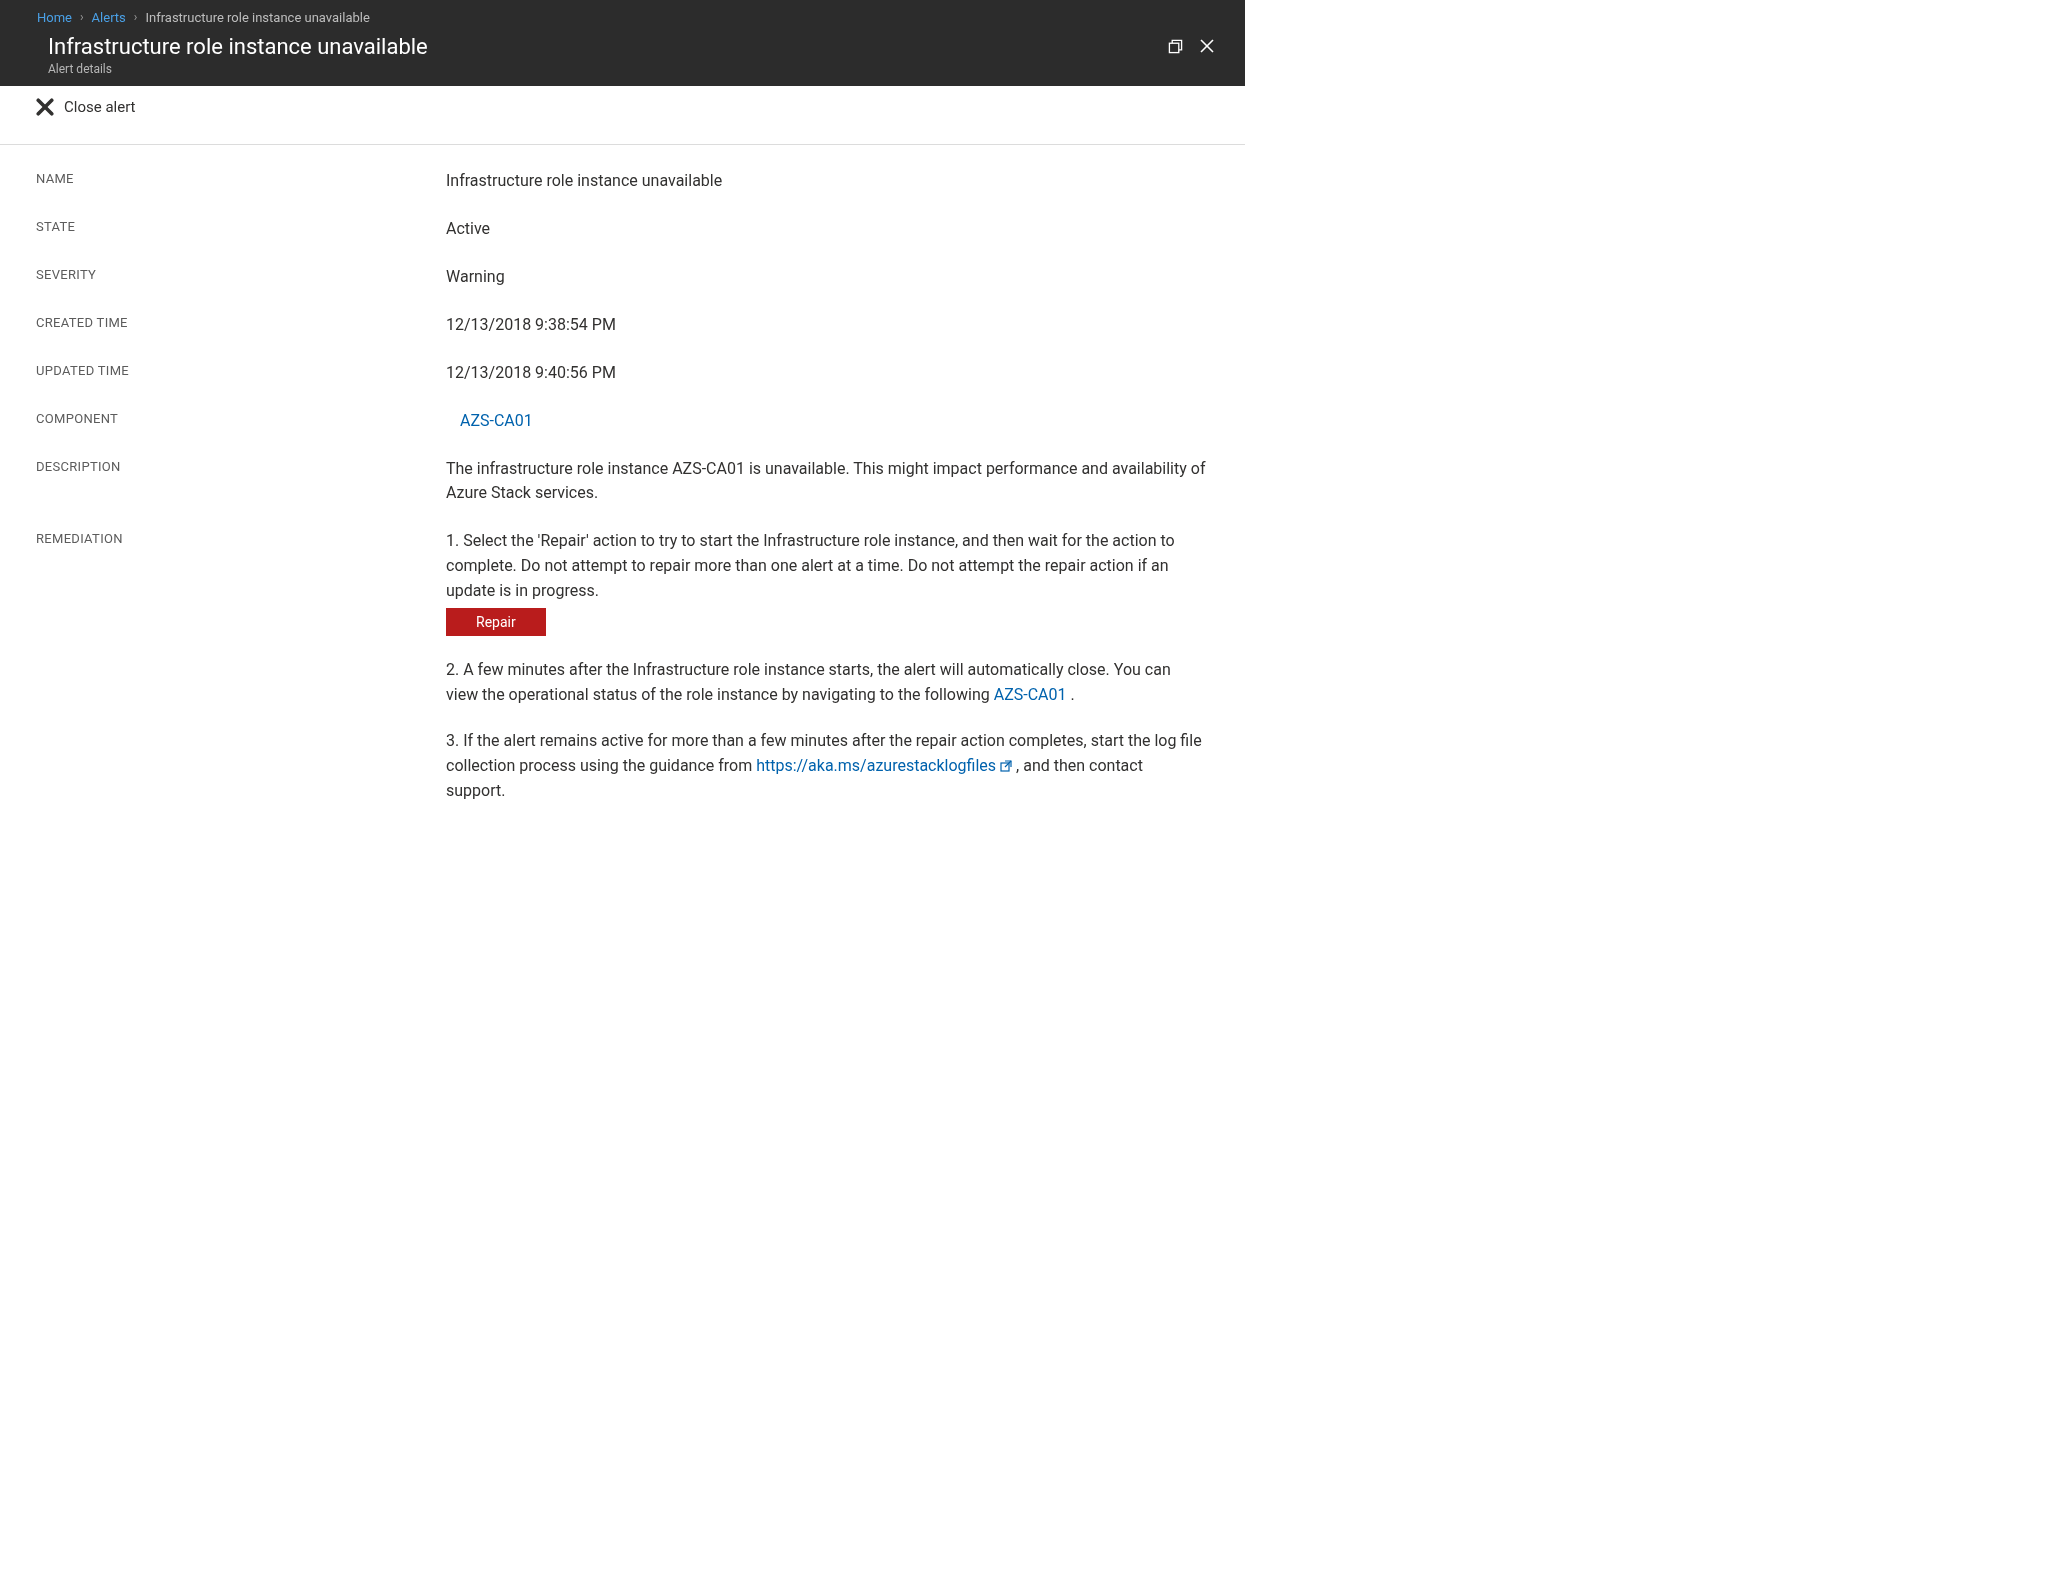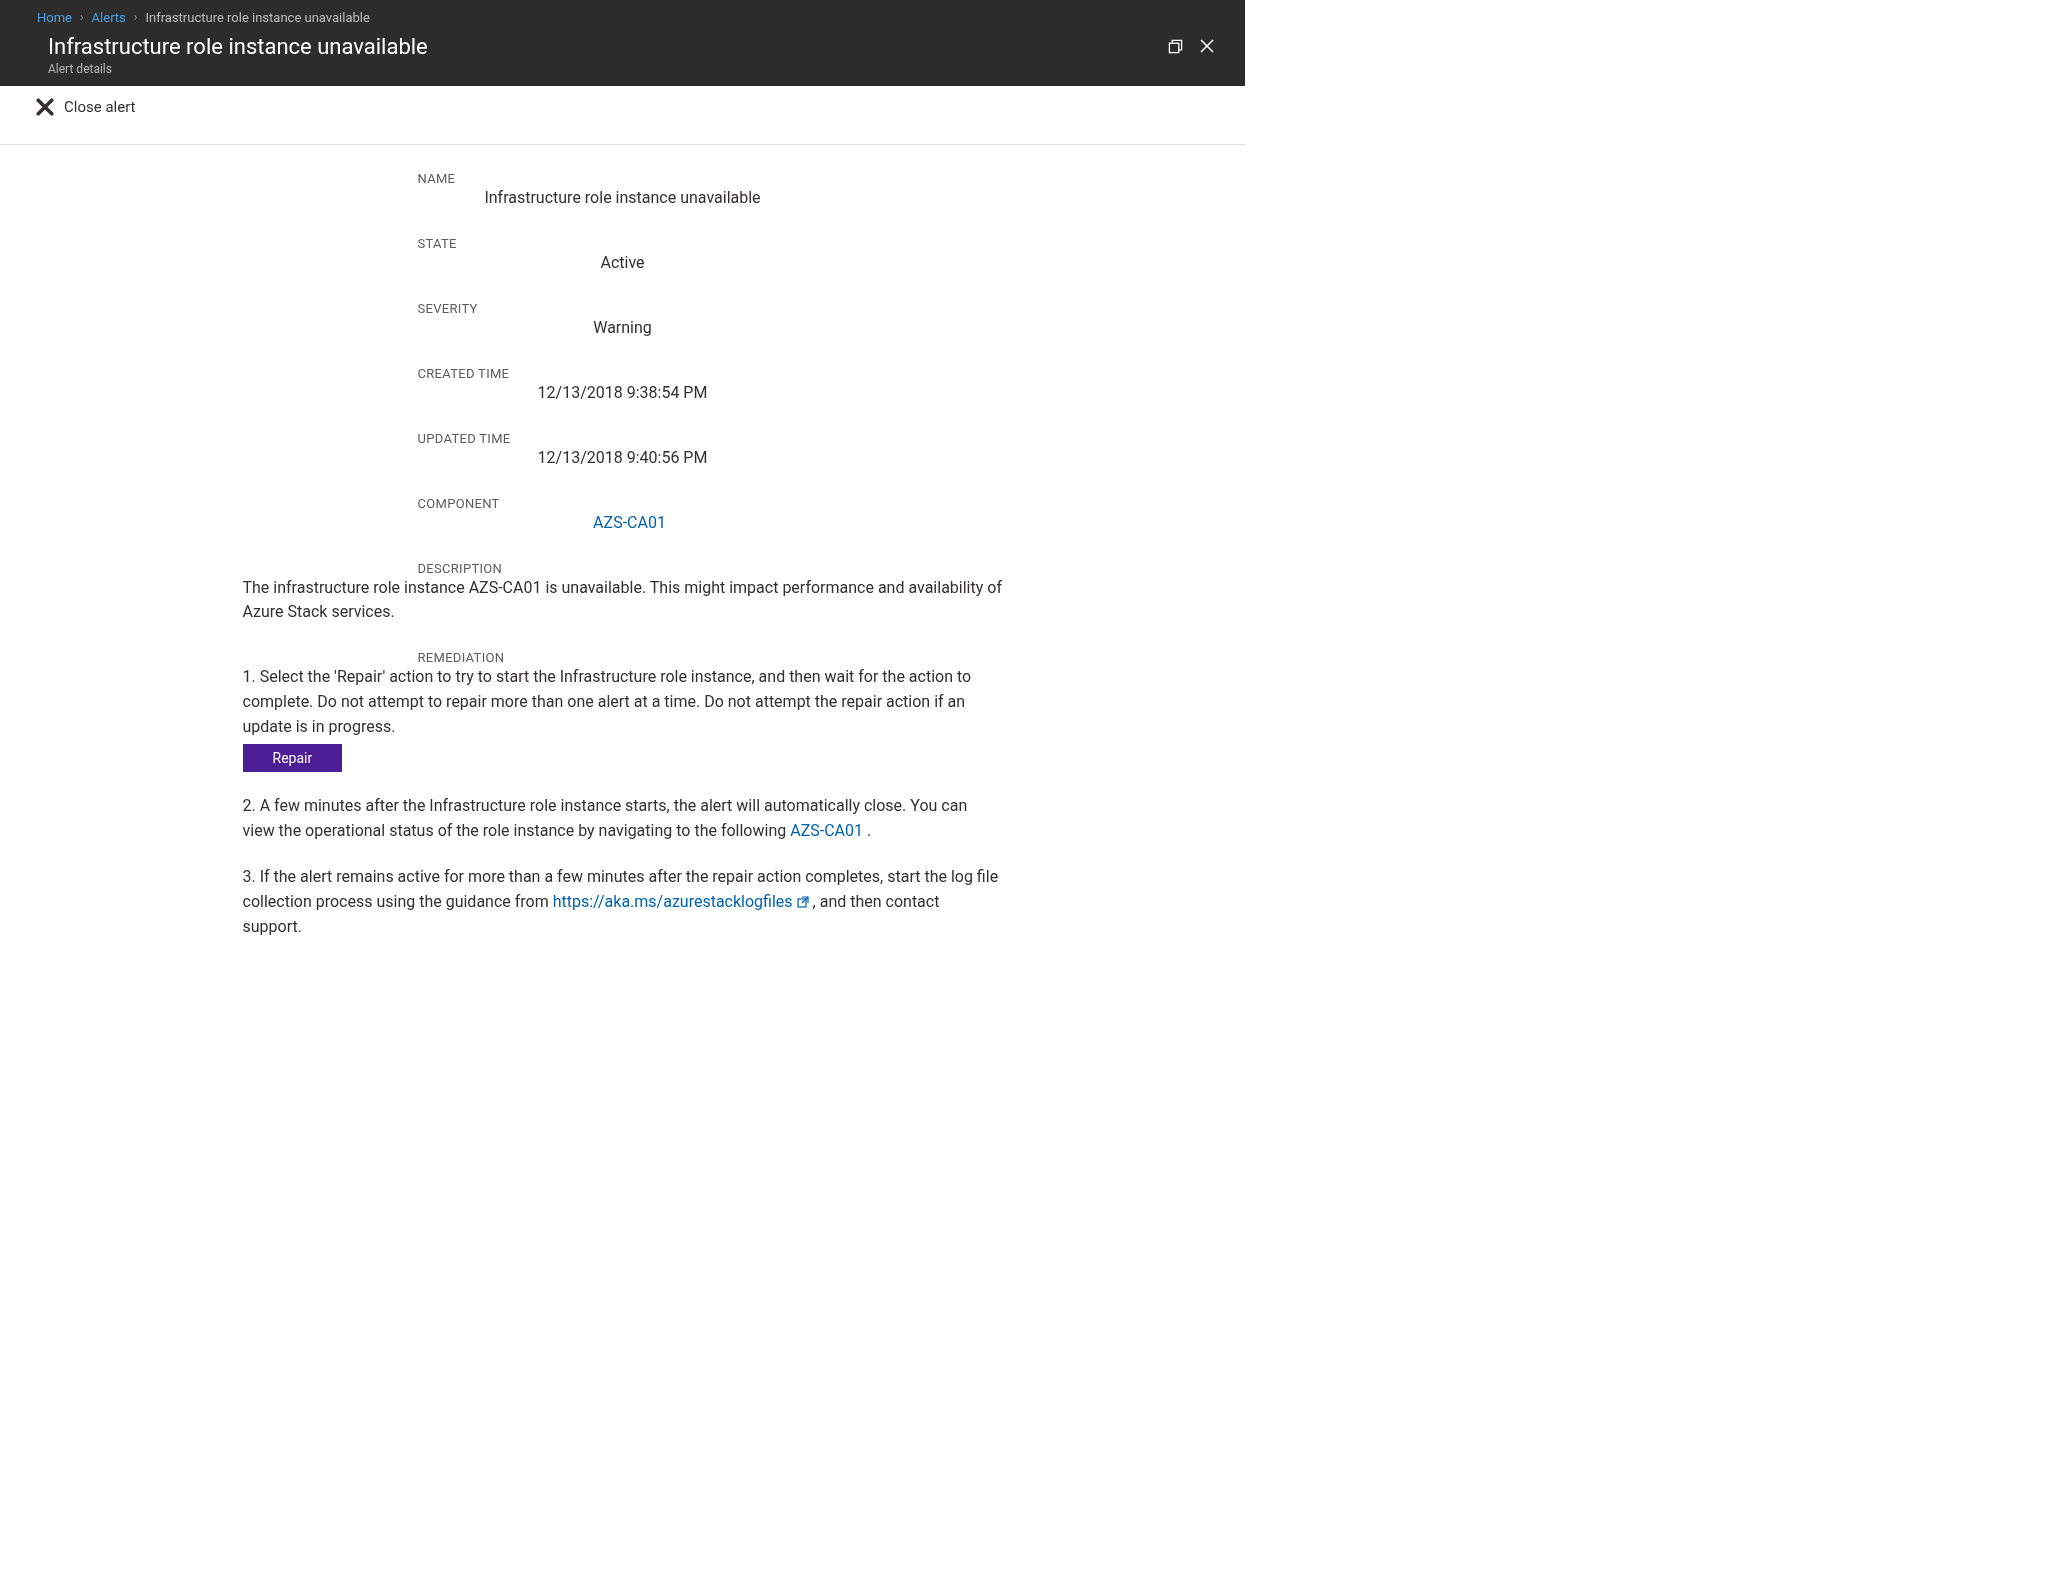--- a/index.html
+++ b/index.html
@@ -83,23 +83,22 @@
     color: #323130;
     font-family: inherit;
   }
   .toolbar-btn svg { flex-shrink: 0; }
 
   .content {
     padding: 24px 36px 40px 36px;
   }
   .field-row {
     display: flex;
-    align-items: center;
+    align-items: flex-start;
     margin-bottom: 24px;
-    flex-direction: column;
   }
   .field-label {
     width: 410px;
     flex-shrink: 0;
     font-size: 13px;
     color: #5c5c5c;
     letter-spacing: 0.3px;
     padding-top: 2px;
   }
   .field-value {
@@ -111,21 +110,21 @@
   .field-value.link {
     color: #0062ad;
     padding-left: 14px;
   }
   .field-value.link a { color: inherit; text-decoration: none; cursor: pointer; }
   .remediation-block { font-size:16px; color:#323130; line-height:1.55; max-width:760px; }
   .remediation-block p { margin-bottom: 0; }
   .remediation-block .gap { height: 22px; }
   .repair-btn {
     display: inline-block;
-    background: #4c1d95;
+    background: #b91c1c;
     color: #ffffff;
     border: none;
     padding: 6px 30px;
     font-size: 14px;
     cursor: pointer;
     margin-top: 4px;
     font-family: inherit;
   }
   .inline-link { color: #0062ad; text-decoration: none; cursor: pointer; }
   .ext-icon { display:inline-block; vertical-align: baseline; margin-left:4px; position:relative; top:1px; }

